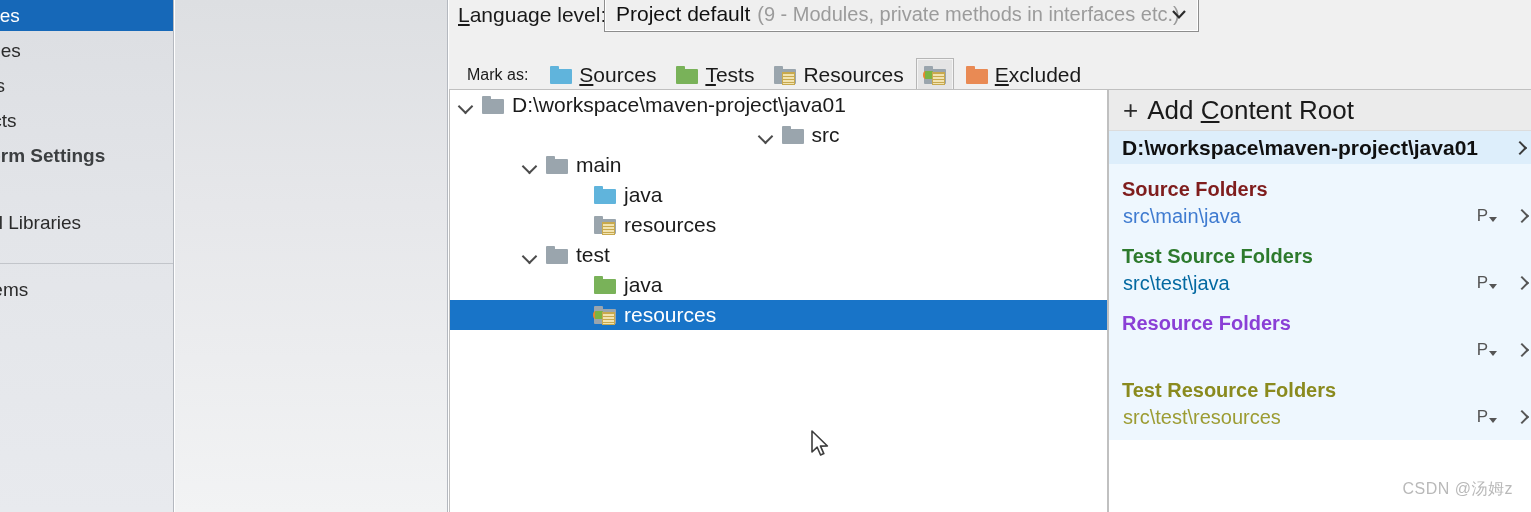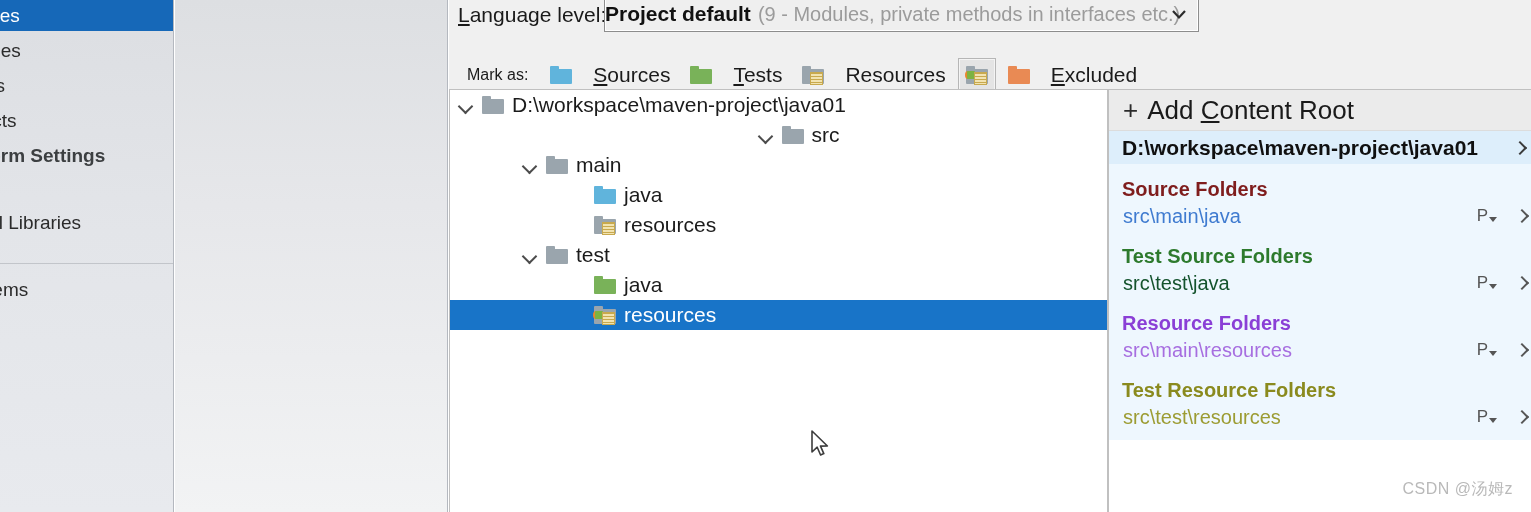--- a/index.html
+++ b/index.html
@@ -53,22 +53,22 @@
     font-size: 21px; color: #1a1a1a; white-space: nowrap;
   }
   #lang-combo {
     position: absolute; left: 155px; top: -4px; width: 595px; height: 36px;
     background: #efefef;
     border: 1px solid #8d8d8d;
     box-shadow: inset 0 0 0 1px #ffffff;
     display: flex; align-items: center;
   }
   #lang-value {
-    font-size: 21px; font-weight: bold; color: #111111;
-    white-space: nowrap;
+    font-size: 21px; font-weight: normal; color: #111111;
+    margin-left: 11px; white-space: nowrap;
   }
   #lang-desc {
     font-size: 20px; color: #9b9b9b; margin-left: 7px; white-space: nowrap;
   }
   #lang-arrow {
     position: absolute; right: 10px; top: 50%; transform: translateY(-50%);
     width: 18px; height: 18px;
   }
 
   
@@ -78,21 +78,20 @@
   }
   #mark-label {
     font-size: 16px; color: #1a1a1a; margin-left: 18px; margin-right: 14px;
     white-space: nowrap;
   }
   .mark-btn {
     display: flex; align-items: center; height: 34px;
     padding: 0 7px; margin-right: 4px;
     border: 1px solid transparent; background: transparent;
     white-space: nowrap;
-    gap: 14px;
   }
   .mark-btn.active {
     background: #e4e4e4;
     border: 1px solid #b6b6b6;
     box-shadow: inset 0 0 0 1px #f4f4f4;
   }
   .mark-btn .mk-label {
     font-size: 21px; color: #1a1a1a; margin-left: 7px;
   }
   .mk-label u { text-decoration: underline; }
@@ -398,30 +397,29 @@
             <div class="grp-row">
               <span style="color: rgb(63, 123, 208);">src\main\java</span>
               <span class="pkg-ctl">
                 <span class="cap">P</span>
                 <i class="tri"></i>
               </span>
               <i class="chev-r"></i>
             </div>
             <div class="grp-title" style="color: rgb(45, 122, 45);">Test Source Folders</div>
             <div class="grp-row">
-              <span style="color: #14532d;">src\test\java</span>
+              <span style="color: #0369a1;">src\test\java</span>
               <span class="pkg-ctl">
                 <span class="cap">P</span>
                 <i class="tri"></i>
               </span>
               <i class="chev-r"></i>
             </div>
             <div class="grp-title" style="color: rgb(138, 63, 214);">Resource Folders</div>
             <div class="grp-row">
-              <span style="color: rgb(167, 110, 224);">src\main\resources</span>
               <span class="pkg-ctl">
                 <span class="cap">P</span>
                 <i class="tri"></i>
               </span>
               <i class="chev-r"></i>
             </div>
             <div class="grp-title" style="color: rgb(138, 138, 30);">Test Resource Folders</div>
             <div class="grp-row">
               <span style="color: rgb(156, 156, 51);">src\test\resources</span>
               <span class="pkg-ctl">

